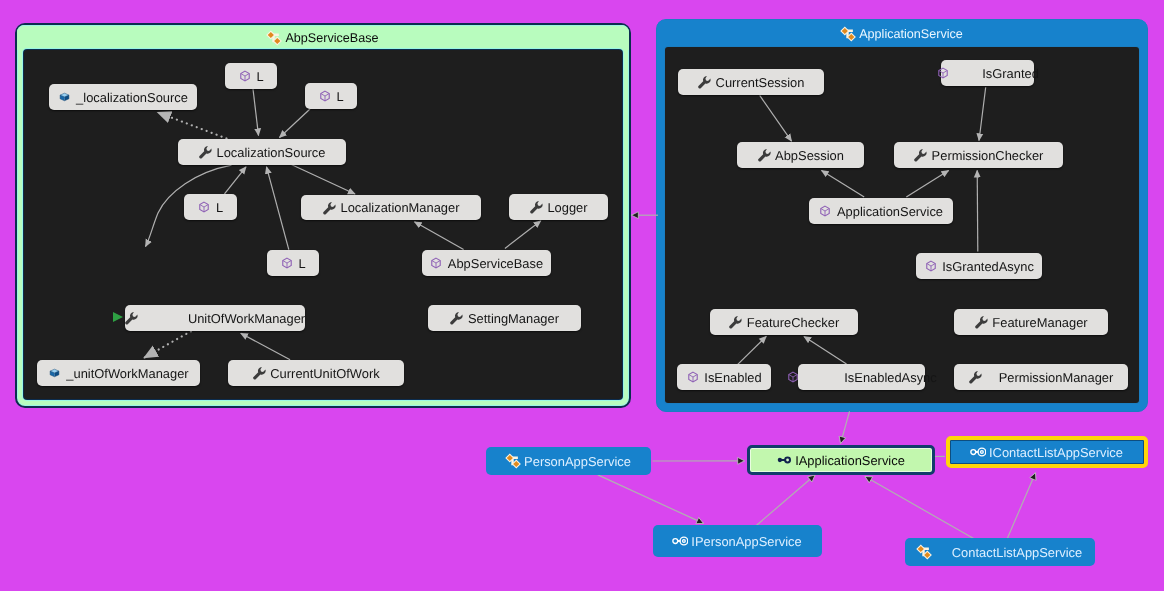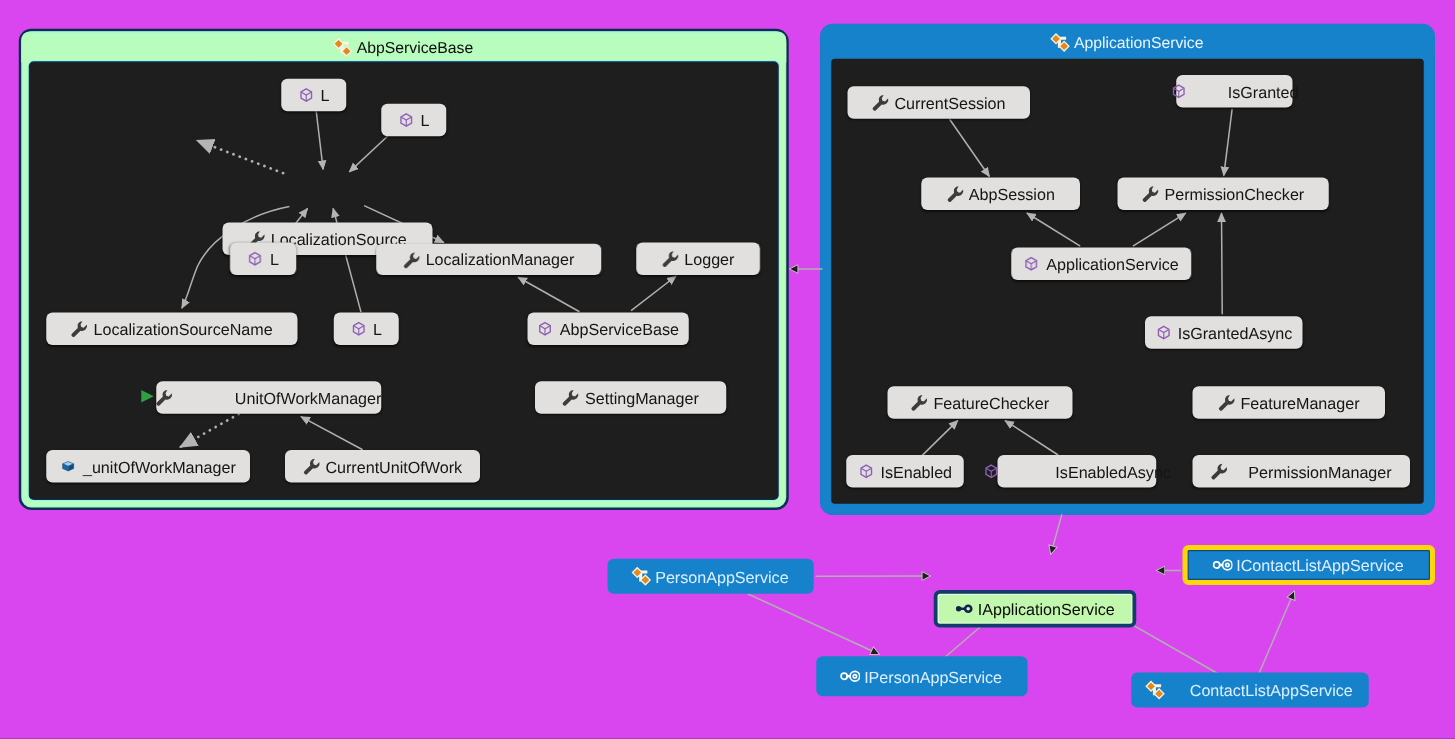--- a/index.html
+++ b/index.html
@@ -104,130 +104,133 @@
       <path d="M846.5,364 L804,336.4" fill="none" stroke="#b0b0b0" stroke-width="1.2" marker-end="url(#ah-solid)"></path>
       <path d="M658,215.2 L631.5,215.2" fill="none" stroke="#b0b0b0" stroke-width="1.2" marker-end="url(#ah-hollow)"></path>
       <path d="M849.5,411.4 L840.6,443.5" fill="none" stroke="#b0b0b0" stroke-width="1.2" marker-end="url(#ah-hollow)"></path>
       <path d="M652.4,461 L744.5,460.8" fill="none" stroke="#b0b0b0" stroke-width="1.2" marker-end="url(#ah-hollow)"></path>
       <path d="M597.8,474.9 L703.5,523.4" fill="none" stroke="#b0b0b0" stroke-width="1.2" marker-end="url(#ah-hollow)"></path>
       <path d="M754.3,527.2 L815,475" fill="none" stroke="#b0b0b0" stroke-width="1.2" marker-end="url(#ah-hollow)"></path>
       <path d="M944.8,456.4 L925,456.4" fill="none" stroke="#b0b0b0" stroke-width="1.2" marker-end="url(#ah-hollow)"></path>
       <path d="M974.5,539 L865,476.5" fill="none" stroke="#b0b0b0" stroke-width="1.2" marker-end="url(#ah-hollow)"></path>
       <path d="M1007.1,539 L1035.5,472.8" fill="none" stroke="#b0b0b0" stroke-width="1.2" marker-end="url(#ah-hollow)"></path>
     </svg>
-    <div class="node n-member" style="left: 225px; top: 63px; width: 52px; height: 26px;">
-      <span class="ico">
-        <svg viewBox="0 0 16 16" width="13" height="13" style="display: block; flex: 0 0 auto;">
-          <path d="M8 2.0 L13.2 5.0 L13.2 11.0 L8 14.0 L2.8 11.0 L2.8 5.0 Z" fill="none" stroke="#8e5fb5" stroke-width="1.35"></path>
-          <path d="M3.3 5.3 L8 8.0 L12.7 5.3" fill="none" stroke="#8e5fb5" stroke-width="1.1"></path>
-          <path d="M8 8.0 L8 13.6" fill="none" stroke="#8e5fb5" stroke-width="1.1"></path>
-        </svg>
-      </span>
-      <span class="lbl gaa">L</span>
-    </div>
-    <div class="node n-member" style="left: 305px; top: 83px; width: 52px; height: 26px;">
-      <span class="ico">
-        <svg viewBox="0 0 16 16" width="13" height="13" style="display: block; flex: 0 0 auto;">
-          <path d="M8 2.0 L13.2 5.0 L13.2 11.0 L8 14.0 L2.8 11.0 L2.8 5.0 Z" fill="none" stroke="#8e5fb5" stroke-width="1.35"></path>
-          <path d="M3.3 5.3 L8 8.0 L12.7 5.3" fill="none" stroke="#8e5fb5" stroke-width="1.1"></path>
-          <path d="M8 8.0 L8 13.6" fill="none" stroke="#8e5fb5" stroke-width="1.1"></path>
-        </svg>
-      </span>
-      <span class="lbl gaa">L</span>
-    </div>
-    <div class="node n-member" style="left: 178px; top: 139px; width: 168px; height: 26px; margin-top: 39px;">
-      <span class="ico">
-        <svg viewBox="0 0 16 16" width="16" height="16" style="display: block; flex: 0 0 auto;">
-          <path d="M10.9 1.9 a4.0 4.0 0 0 0-3.7 5.4 L2.5 11.9 a1.35 1.35 0 0 0 0 1.9 l.35.35 a1.35 1.35 0 0 0 1.9 0 L9.4 9.5 a4.0 4.0 0 0 0 5.1-4.9 L12.0 7.1 10.0 6.6 9.4 4.6 Z" fill="#3c3c3c"></path>
-        </svg>
-      </span>
-      <span class="lbl gaa">LocalizationSource</span>
-    </div>
-    <div class="node n-member" style="left: 184px; top: 194px; width: 53px; height: 26px;">
-      <span class="ico">
-        <svg viewBox="0 0 16 16" width="13" height="13" style="display: block; flex: 0 0 auto;">
-          <path d="M8 2.0 L13.2 5.0 L13.2 11.0 L8 14.0 L2.8 11.0 L2.8 5.0 Z" fill="none" stroke="#8e5fb5" stroke-width="1.35"></path>
-          <path d="M3.3 5.3 L8 8.0 L12.7 5.3" fill="none" stroke="#8e5fb5" stroke-width="1.1"></path>
-          <path d="M8 8.0 L8 13.6" fill="none" stroke="#8e5fb5" stroke-width="1.1"></path>
-        </svg>
-      </span>
-      <span class="lbl gaa">L</span>
-    </div>
-    <div class="node n-member" style="left: 301px; top: 195px; width: 180px; height: 25px;">
-      <span class="ico">
-        <svg viewBox="0 0 16 16" width="16" height="16" style="display: block; flex: 0 0 auto;">
-          <path d="M10.9 1.9 a4.0 4.0 0 0 0-3.7 5.4 L2.5 11.9 a1.35 1.35 0 0 0 0 1.9 l.35.35 a1.35 1.35 0 0 0 1.9 0 L9.4 9.5 a4.0 4.0 0 0 0 5.1-4.9 L12.0 7.1 10.0 6.6 9.4 4.6 Z" fill="#3c3c3c"></path>
-        </svg>
-      </span>
-      <span class="lbl gaa">LocalizationManager</span>
-    </div>
-    <div class="node n-member" style="left: 509px; top: 194px; width: 99px; height: 26px;">
-      <span class="ico">
-        <svg viewBox="0 0 16 16" width="16" height="16" style="display: block; flex: 0 0 auto;">
-          <path d="M10.9 1.9 a4.0 4.0 0 0 0-3.7 5.4 L2.5 11.9 a1.35 1.35 0 0 0 0 1.9 l.35.35 a1.35 1.35 0 0 0 1.9 0 L9.4 9.5 a4.0 4.0 0 0 0 5.1-4.9 L12.0 7.1 10.0 6.6 9.4 4.6 Z" fill="#3c3c3c"></path>
-        </svg>
-      </span>
-      <span class="lbl gaa">Logger</span>
-    </div>
-    <div class="node n-member" style="left: 37px; top: 250px; width: 201px; height: 26px;">
-      <span class="ico">
-        <svg viewBox="0 0 16 16" width="16" height="16" style="display: block; flex: 0 0 auto;">
-          <path d="M10.9 1.9 a4.0 4.0 0 0 0-3.7 5.4 L2.5 11.9 a1.35 1.35 0 0 0 0 1.9 l.35.35 a1.35 1.35 0 0 0 1.9 0 L9.4 9.5 a4.0 4.0 0 0 0 5.1-4.9 L12.0 7.1 10.0 6.6 9.4 4.6 Z" fill="#3c3c3c"></path>
-        </svg>
-      </span>
-      <span class="lbl gaa">LocalizationSourceName</span>
-    </div>
-    <div class="node n-member" style="left: 267px; top: 250px; width: 52px; height: 26px;">
-      <span class="ico">
-        <svg viewBox="0 0 16 16" width="13" height="13" style="display: block; flex: 0 0 auto;">
-          <path d="M8 2.0 L13.2 5.0 L13.2 11.0 L8 14.0 L2.8 11.0 L2.8 5.0 Z" fill="none" stroke="#8e5fb5" stroke-width="1.35"></path>
-          <path d="M3.3 5.3 L8 8.0 L12.7 5.3" fill="none" stroke="#8e5fb5" stroke-width="1.1"></path>
-          <path d="M8 8.0 L8 13.6" fill="none" stroke="#8e5fb5" stroke-width="1.1"></path>
-        </svg>
-      </span>
-      <span class="lbl gaa">L</span>
-    </div>
-    <div class="node n-member" style="left: 422px; top: 250px; width: 129px; height: 26px;">
-      <span class="ico">
-        <svg viewBox="0 0 16 16" width="13" height="13" style="display: block; flex: 0 0 auto;">
-          <path d="M8 2.0 L13.2 5.0 L13.2 11.0 L8 14.0 L2.8 11.0 L2.8 5.0 Z" fill="none" stroke="#8e5fb5" stroke-width="1.35"></path>
-          <path d="M3.3 5.3 L8 8.0 L12.7 5.3" fill="none" stroke="#8e5fb5" stroke-width="1.1"></path>
-          <path d="M8 8.0 L8 13.6" fill="none" stroke="#8e5fb5" stroke-width="1.1"></path>
-        </svg>
-      </span>
-      <span class="lbl gaa">AbpServiceBase</span>
-    </div>
-    <div class="node n-member" style="left: 125px; top: 305px; width: 180px; height: 26px; gap: 45px;">
-      <span class="ico">
-        <svg viewBox="0 0 16 16" width="16" height="16" style="display: block; flex: 0 0 auto;">
-          <path d="M10.9 1.9 a4.0 4.0 0 0 0-3.7 5.4 L2.5 11.9 a1.35 1.35 0 0 0 0 1.9 l.35.35 a1.35 1.35 0 0 0 1.9 0 L9.4 9.5 a4.0 4.0 0 0 0 5.1-4.9 L12.0 7.1 10.0 6.6 9.4 4.6 Z" fill="#3c3c3c"></path>
-        </svg>
-      </span>
-      <span class="lbl gaa">UnitOfWorkManager</span>
-    </div>
-    <div class="node n-member" style="left: 428px; top: 305px; width: 153px; height: 26px; text-align: center;">
-      <span class="ico">
-        <svg viewBox="0 0 16 16" width="16" height="16" style="display: block; flex: 0 0 auto;">
-          <path d="M10.9 1.9 a4.0 4.0 0 0 0-3.7 5.4 L2.5 11.9 a1.35 1.35 0 0 0 0 1.9 l.35.35 a1.35 1.35 0 0 0 1.9 0 L9.4 9.5 a4.0 4.0 0 0 0 5.1-4.9 L12.0 7.1 10.0 6.6 9.4 4.6 Z" fill="#3c3c3c"></path>
-        </svg>
-      </span>
-      <span class="lbl gaa">SettingManager</span>
-    </div>
-    <div class="node n-member" style="left: 37px; top: 360px; width: 163px; height: 26px; align-items: center;">
+    <div class="node n-member" style="left: 49px; top: 84px; width: 148px; height: 26px;">
       <span class="ico">
         <svg viewBox="0 0 16 16" width="13" height="13" style="display: block; flex: 0 0 auto;">
           <path d="M7.4 3.3 L12.8 5.6 L7.4 7.9 L2.0 5.6 Z" fill="#9ad1f2"></path>
           <path d="M2.0 5.6 L7.4 7.9 L7.4 12.6 L2.0 10.3 Z" fill="#1867a8"></path>
           <path d="M12.8 5.6 L7.4 7.9 L7.4 12.6 L12.8 10.3 Z" fill="#0d4c84"></path>
           <path d="M7.4 3.3 L12.8 5.6 L7.4 7.9 L2.0 5.6 Z M2.0 5.6 L2.0 10.3 L7.4 12.6 L12.8 10.3 L12.8 5.6" fill="none" stroke="#0b3f6e" stroke-width="0.55"></path>
         </svg>
       </span>
+      <span class="lbl gaa">_localizationSource</span>
+    </div>
+    <div class="node n-member" style="left: 225px; top: 63px; width: 52px; height: 26px;">
+      <span class="ico">
+        <svg viewBox="0 0 16 16" width="13" height="13" style="display: block; flex: 0 0 auto;">
+          <path d="M8 2.0 L13.2 5.0 L13.2 11.0 L8 14.0 L2.8 11.0 L2.8 5.0 Z" fill="none" stroke="#8e5fb5" stroke-width="1.35"></path>
+          <path d="M3.3 5.3 L8 8.0 L12.7 5.3" fill="none" stroke="#8e5fb5" stroke-width="1.1"></path>
+          <path d="M8 8.0 L8 13.6" fill="none" stroke="#8e5fb5" stroke-width="1.1"></path>
+        </svg>
+      </span>
+      <span class="lbl gaa">L</span>
+    </div>
+    <div class="node n-member" style="left: 305px; top: 83px; width: 52px; height: 26px;">
+      <span class="ico">
+        <svg viewBox="0 0 16 16" width="13" height="13" style="display: block; flex: 0 0 auto;">
+          <path d="M8 2.0 L13.2 5.0 L13.2 11.0 L8 14.0 L2.8 11.0 L2.8 5.0 Z" fill="none" stroke="#8e5fb5" stroke-width="1.35"></path>
+          <path d="M3.3 5.3 L8 8.0 L12.7 5.3" fill="none" stroke="#8e5fb5" stroke-width="1.1"></path>
+          <path d="M8 8.0 L8 13.6" fill="none" stroke="#8e5fb5" stroke-width="1.1"></path>
+        </svg>
+      </span>
+      <span class="lbl gaa">L</span>
+    </div>
+    <div class="node n-member" style="left: 178px; top: 139px; width: 168px; height: 26px;">
+      <span class="ico">
+        <svg viewBox="0 0 16 16" width="16" height="16" style="display: block; flex: 0 0 auto;">
+          <path d="M10.9 1.9 a4.0 4.0 0 0 0-3.7 5.4 L2.5 11.9 a1.35 1.35 0 0 0 0 1.9 l.35.35 a1.35 1.35 0 0 0 1.9 0 L9.4 9.5 a4.0 4.0 0 0 0 5.1-4.9 L12.0 7.1 10.0 6.6 9.4 4.6 Z" fill="#3c3c3c"></path>
+        </svg>
+      </span>
+      <span class="lbl gaa">LocalizationSource</span>
+    </div>
+    <div class="node n-member" style="left: 184px; top: 194px; width: 53px; height: 26px;">
+      <span class="ico">
+        <svg viewBox="0 0 16 16" width="13" height="13" style="display: block; flex: 0 0 auto;">
+          <path d="M8 2.0 L13.2 5.0 L13.2 11.0 L8 14.0 L2.8 11.0 L2.8 5.0 Z" fill="none" stroke="#8e5fb5" stroke-width="1.35"></path>
+          <path d="M3.3 5.3 L8 8.0 L12.7 5.3" fill="none" stroke="#8e5fb5" stroke-width="1.1"></path>
+          <path d="M8 8.0 L8 13.6" fill="none" stroke="#8e5fb5" stroke-width="1.1"></path>
+        </svg>
+      </span>
+      <span class="lbl gaa">L</span>
+    </div>
+    <div class="node n-member" style="left: 301px; top: 195px; width: 180px; height: 25px;">
+      <span class="ico">
+        <svg viewBox="0 0 16 16" width="16" height="16" style="display: block; flex: 0 0 auto;">
+          <path d="M10.9 1.9 a4.0 4.0 0 0 0-3.7 5.4 L2.5 11.9 a1.35 1.35 0 0 0 0 1.9 l.35.35 a1.35 1.35 0 0 0 1.9 0 L9.4 9.5 a4.0 4.0 0 0 0 5.1-4.9 L12.0 7.1 10.0 6.6 9.4 4.6 Z" fill="#3c3c3c"></path>
+        </svg>
+      </span>
+      <span class="lbl gaa">LocalizationManager</span>
+    </div>
+    <div class="node n-member" style="left: 509px; top: 194px; width: 99px; height: 26px;">
+      <span class="ico">
+        <svg viewBox="0 0 16 16" width="16" height="16" style="display: block; flex: 0 0 auto;">
+          <path d="M10.9 1.9 a4.0 4.0 0 0 0-3.7 5.4 L2.5 11.9 a1.35 1.35 0 0 0 0 1.9 l.35.35 a1.35 1.35 0 0 0 1.9 0 L9.4 9.5 a4.0 4.0 0 0 0 5.1-4.9 L12.0 7.1 10.0 6.6 9.4 4.6 Z" fill="#3c3c3c"></path>
+        </svg>
+      </span>
+      <span class="lbl gaa">Logger</span>
+    </div>
+    <div class="node n-member" style="left: 267px; top: 250px; width: 52px; height: 26px;">
+      <span class="ico">
+        <svg viewBox="0 0 16 16" width="13" height="13" style="display: block; flex: 0 0 auto;">
+          <path d="M8 2.0 L13.2 5.0 L13.2 11.0 L8 14.0 L2.8 11.0 L2.8 5.0 Z" fill="none" stroke="#8e5fb5" stroke-width="1.35"></path>
+          <path d="M3.3 5.3 L8 8.0 L12.7 5.3" fill="none" stroke="#8e5fb5" stroke-width="1.1"></path>
+          <path d="M8 8.0 L8 13.6" fill="none" stroke="#8e5fb5" stroke-width="1.1"></path>
+        </svg>
+      </span>
+      <span class="lbl gaa">L</span>
+    </div>
+    <div class="node n-member" style="left: 422px; top: 250px; width: 129px; height: 26px;">
+      <span class="ico">
+        <svg viewBox="0 0 16 16" width="13" height="13" style="display: block; flex: 0 0 auto;">
+          <path d="M8 2.0 L13.2 5.0 L13.2 11.0 L8 14.0 L2.8 11.0 L2.8 5.0 Z" fill="none" stroke="#8e5fb5" stroke-width="1.35"></path>
+          <path d="M3.3 5.3 L8 8.0 L12.7 5.3" fill="none" stroke="#8e5fb5" stroke-width="1.1"></path>
+          <path d="M8 8.0 L8 13.6" fill="none" stroke="#8e5fb5" stroke-width="1.1"></path>
+        </svg>
+      </span>
+      <span class="lbl gaa">AbpServiceBase</span>
+    </div>
+    <div class="node n-member" style="left: 125px; top: 305px; width: 180px; height: 26px; gap: 45px;">
+      <span class="ico">
+        <svg viewBox="0 0 16 16" width="16" height="16" style="display: block; flex: 0 0 auto;">
+          <path d="M10.9 1.9 a4.0 4.0 0 0 0-3.7 5.4 L2.5 11.9 a1.35 1.35 0 0 0 0 1.9 l.35.35 a1.35 1.35 0 0 0 1.9 0 L9.4 9.5 a4.0 4.0 0 0 0 5.1-4.9 L12.0 7.1 10.0 6.6 9.4 4.6 Z" fill="#3c3c3c"></path>
+        </svg>
+      </span>
+      <span class="lbl gaa">UnitOfWorkManager</span>
+    </div>
+    <div class="node n-member" style="left: 428px; top: 305px; width: 153px; height: 26px; text-align: center;">
+      <span class="ico">
+        <svg viewBox="0 0 16 16" width="16" height="16" style="display: block; flex: 0 0 auto;">
+          <path d="M10.9 1.9 a4.0 4.0 0 0 0-3.7 5.4 L2.5 11.9 a1.35 1.35 0 0 0 0 1.9 l.35.35 a1.35 1.35 0 0 0 1.9 0 L9.4 9.5 a4.0 4.0 0 0 0 5.1-4.9 L12.0 7.1 10.0 6.6 9.4 4.6 Z" fill="#3c3c3c"></path>
+        </svg>
+      </span>
+      <span class="lbl gaa">SettingManager</span>
+    </div>
+    <div class="node n-member" style="left: 37px; top: 360px; width: 163px; height: 26px; align-items: center;">
+      <span class="ico">
+        <svg viewBox="0 0 16 16" width="13" height="13" style="display: block; flex: 0 0 auto;">
+          <path d="M7.4 3.3 L12.8 5.6 L7.4 7.9 L2.0 5.6 Z" fill="#9ad1f2"></path>
+          <path d="M2.0 5.6 L7.4 7.9 L7.4 12.6 L2.0 10.3 Z" fill="#1867a8"></path>
+          <path d="M12.8 5.6 L7.4 7.9 L7.4 12.6 L12.8 10.3 Z" fill="#0d4c84"></path>
+          <path d="M7.4 3.3 L12.8 5.6 L7.4 7.9 L2.0 5.6 Z M2.0 5.6 L2.0 10.3 L7.4 12.6 L12.8 10.3 L12.8 5.6" fill="none" stroke="#0b3f6e" stroke-width="0.55"></path>
+        </svg>
+      </span>
       <span class="lbl gaa">_unitOfWorkManager</span>
     </div>
-    <div class="node n-member" style="left: 228px; top: 360px; width: 156px; height: 26px;">
+    <div class="node n-member" style="left: 228px; top: 360px; width: 176px; height: 26px;">
       <span class="ico">
         <svg viewBox="0 0 16 16" width="16" height="16" style="display: block; flex: 0 0 auto;">
           <path d="M10.9 1.9 a4.0 4.0 0 0 0-3.7 5.4 L2.5 11.9 a1.35 1.35 0 0 0 0 1.9 l.35.35 a1.35 1.35 0 0 0 1.9 0 L9.4 9.5 a4.0 4.0 0 0 0 5.1-4.9 L12.0 7.1 10.0 6.6 9.4 4.6 Z" fill="#3c3c3c"></path>
         </svg>
       </span>
       <span class="lbl gaa">CurrentUnitOfWork</span>
     </div>
     <div class="node n-member" style="left: 678px; top: 69px; width: 146px; height: 26px;">
       <span class="ico">
         <svg viewBox="0 0 16 16" width="16" height="16" style="display: block; flex: 0 0 auto;">
@@ -333,21 +336,21 @@
             <path d="M5.4 3.7 L12.6 3.7 L12.6 6.0 L8.7 6.0 L8.7 11.9 L6.4 11.9 L6.4 3.7 Z" fill="#fdf3e0"></path>
             <path d="M5.0 0.9 L9.3 5.2 L5.0 9.5 L0.7 5.2 Z" fill="#fdf3e0"></path>
             <path d="M5.0 2.3 L7.9 5.2 L5.0 8.1 L2.1 5.2 Z" fill="#e08a1e"></path>
             <path d="M11.1 6.5 L15.4 10.8 L11.1 15.1 L6.8 10.8 Z" fill="#fdf3e0"></path>
             <path d="M11.1 7.9 L14.0 10.8 L11.1 13.7 L8.2 10.8 Z" fill="#e08a1e"></path>
           </g>
         </svg>
       </span>
       <span class="lbl gaa">PersonAppService</span>
     </div>
-    <div class="node n-green" style="left: 747px; top: 445px; width: 162px; height: 30px; margin-top: 27px;">
+    <div class="node n-green" style="left: 747px; top: 445px; width: 188px; height: 30px;">
       <span class="ico" style="color: rgb(17, 35, 77);">
         <svg viewBox="0 0 16 16" width="15" height="15" style="display: block; flex: 0 0 auto;">
           <g fill="currentColor">
             <circle cx="3.6" cy="8" r="2.3"></circle>
             <rect x="3.2" y="6.95" width="8.8" height="2.1"></rect>
             <circle cx="11.8" cy="8" r="3.7"></circle>
           </g>
           <circle cx="11.8" cy="8" r="1.5" fill="#d6f8c6"></circle>
         </svg>
       </span>

